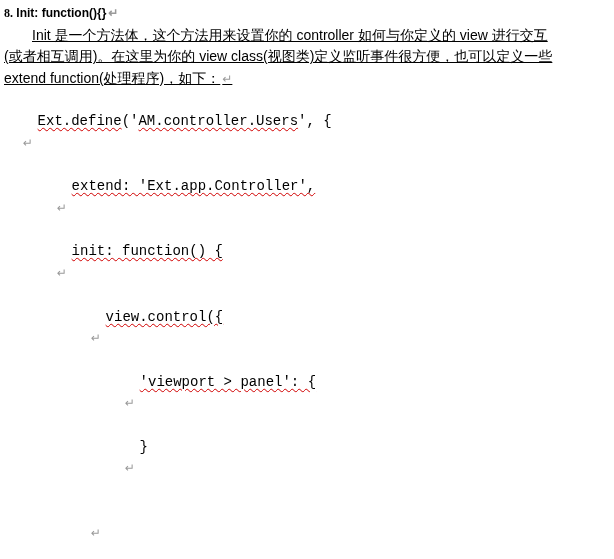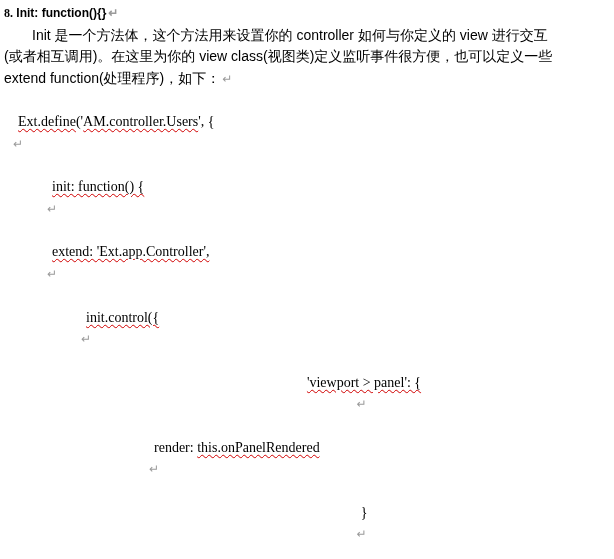--- a/index.html
+++ b/index.html
@@ -25,20 +25,21 @@
     margin-bottom: 2px;
   }
   .num {
     font-family: Georgia, "Times New Roman", serif;
     font-weight: bold;
   }
 
   .para {
     text-align: justify;
     margin: 0;
+    text-decoration: underline;
   }
   .indent {
     text-indent: 2em;
   }
 
   
   .sq {
     text-decoration-line: underline;
     text-decoration-style: wavy;
     text-decoration-color: #d00000;
@@ -56,24 +57,25 @@
   }
 
   .code-block {
     font-family: "Comic Sans MS", "Chalkboard SE", "Bradley Hand",
                  "Segoe Script", cursive;
     font-size: 14px;
     line-height: 1.55;
   }
   .code-line {
     white-space: pre;
+    font-family: Liberation Mono, monospace;
   }
   .i1 { padding-left: 34px; }
   .i2 { padding-left: 68px; }
-  .i3 { padding-left: 102px; text-align: center; }
+  .i3 { padding-left: 102px; }
   .i4 { padding-left: 136px; }
   .i0 { padding-left: 0; }
 </style>
 </head>
 <body>
 
 <div class="heading">
   <span class="num">8.</span>
   <span class="ret">Init: function(){}</span>
 </div>
@@ -82,38 +84,35 @@
 <p class="para">(或者相互调用)。在这里为你的 view class(视图类)定义监听事件很方便，也可以定义一些</p>
 <p class="para ret">extend function(处理程序)，如下：</p>
 
 <div class="code-block">
 
   <div class="code-line i0 ret">
     <span class="sq">Ext.define</span><span>('</span><span class="sq">AM.controller.Users</span><span>', {</span>
   </div>
 
   <div class="code-line i1 ret">
+    <span class="sq">extend: 'Ext.app.Controller',</span>
+  </div>
+
+  <div class="code-line i1 ret">
     <span class="sq">init: function() {</span>
   </div>
 
-  <div class="code-line i1 ret">
-    <span class="sq">extend: 'Ext.app.Controller',</span>
-  </div>
-
   <div class="code-line i2 ret">
-    <span class="sq">init.control({</span>
+    <span class="sq">view.control({</span>
   </div>
 
   <div class="code-line i3 ret">
     <span class="sq">'viewport &gt; panel': {</span>
   </div>
 
-  <div class="code-line i4 ret">
-    <span>render: </span><span class="sq">this.onPanelRendered</span>
-  </div>
 
   <div class="code-line i3 ret">
     <span>}</span>
   </div>
 
   <div class="code-line i2 ret">
     
   </div>
 
 </div>

